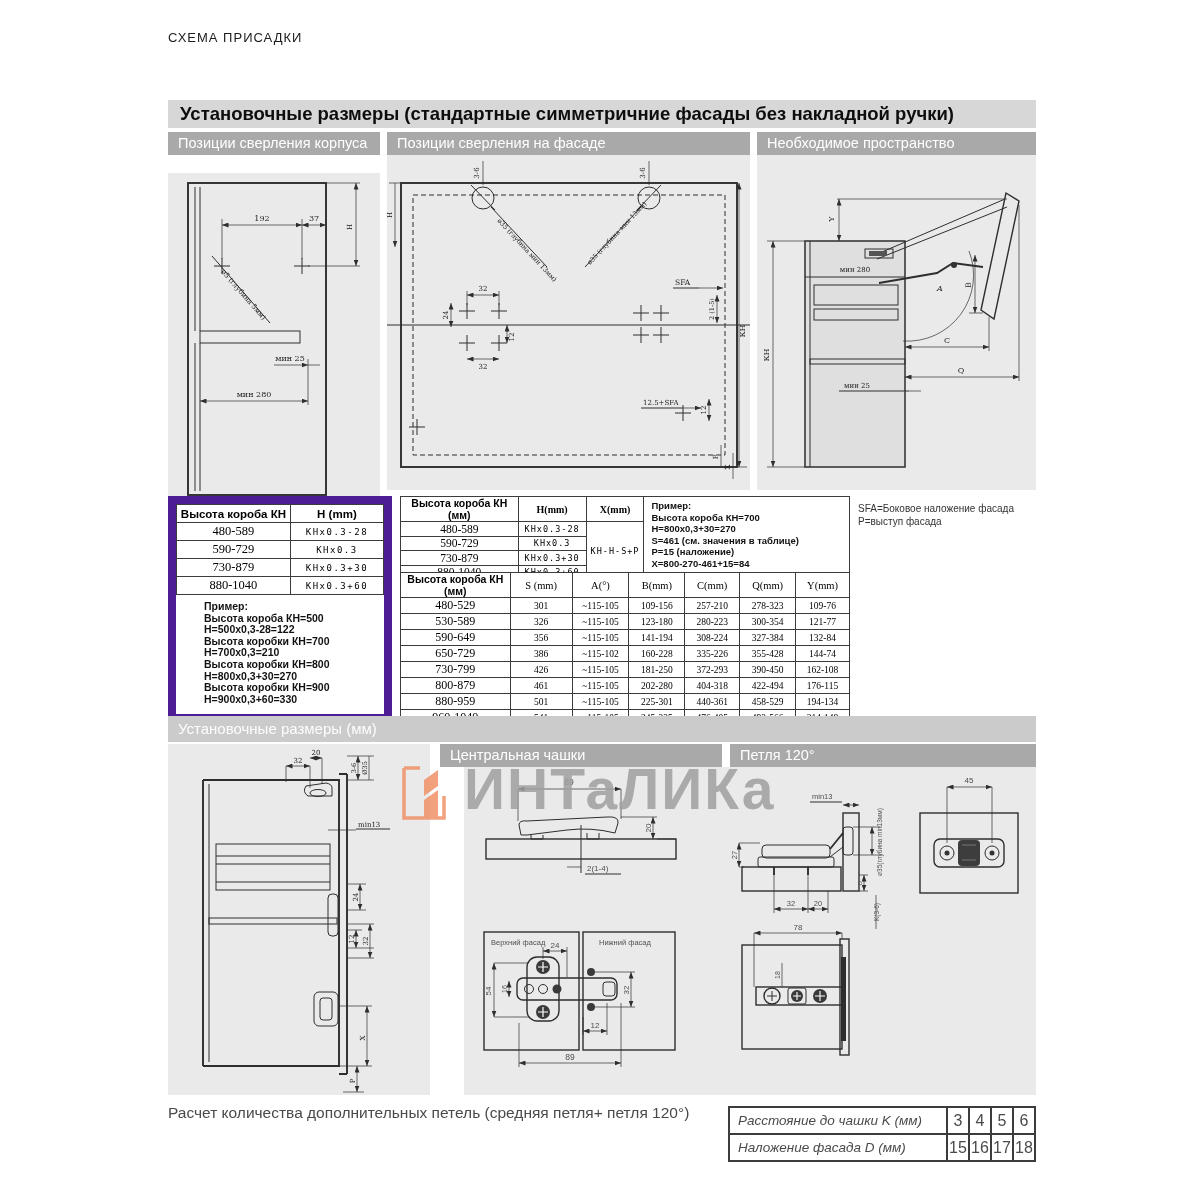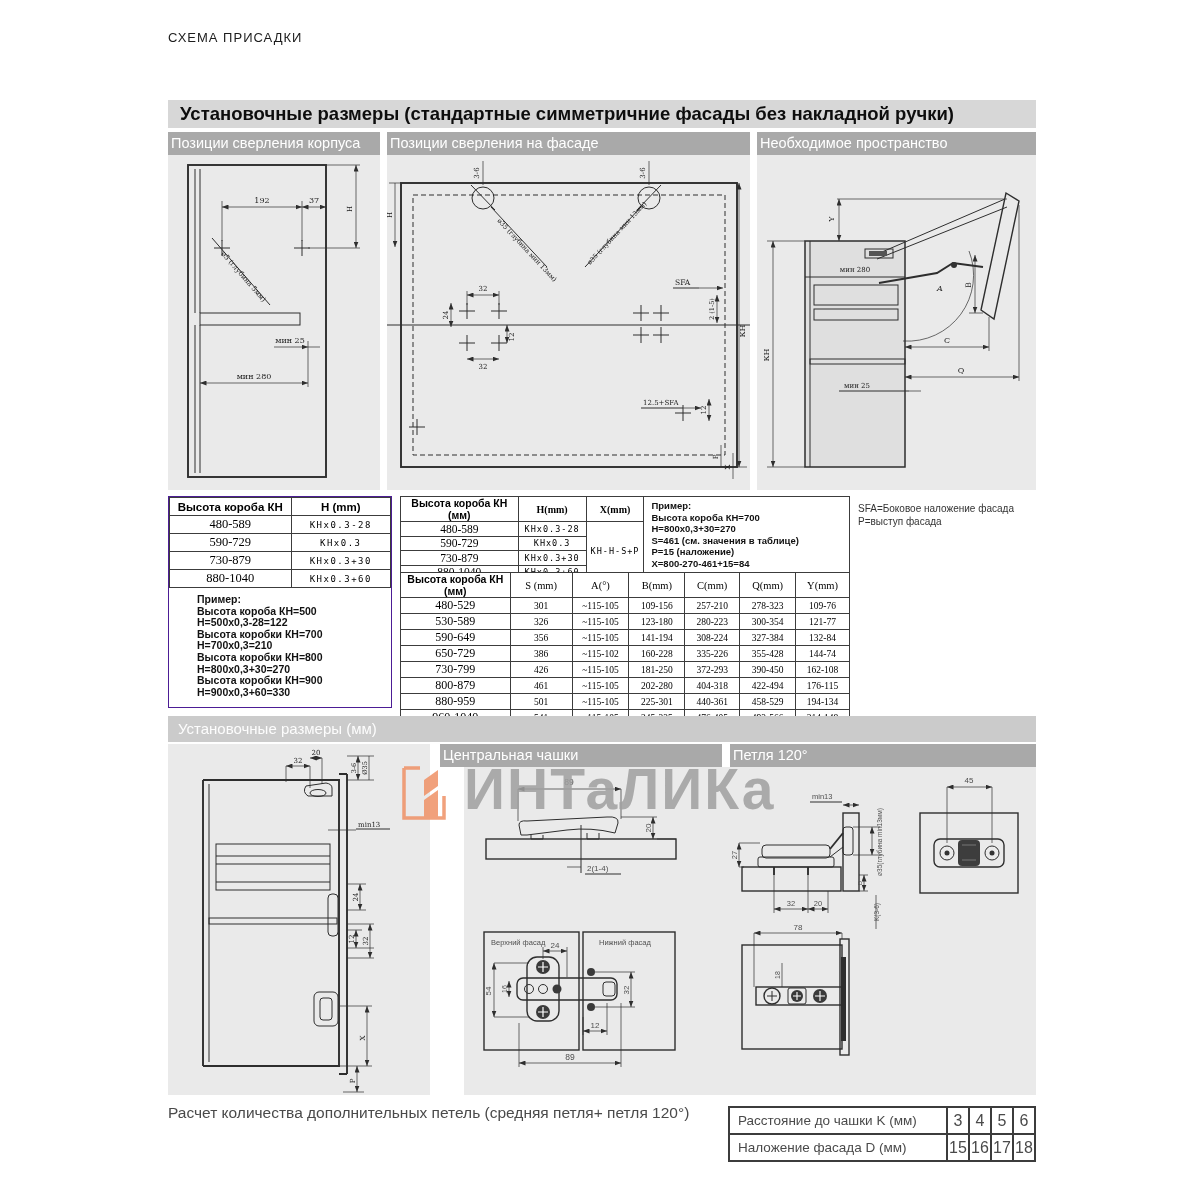--- a/index.html
+++ b/index.html
@@ -1,36 +1,36 @@
 <!DOCTYPE html>
 <html><head>
 <meta charset="utf-8">
 <style>
   html,body{margin:0;padding:0;background:#fff;}
   body{width:1200px;height:1200px;position:relative;font-family:"Liberation Sans",sans-serif;overflow:hidden;}
   .abs{position:absolute;box-sizing:border-box;}
   .top-label{left:168px;top:30px;font-size:13px;color:#1c1c1c;letter-spacing:1px;}
   .s1-title{left:168px;top:100px;width:868px;height:28px;background:#d7d7d7;color:#0d0d0d;font-weight:bold;font-size:18.5px;line-height:28px;padding-left:12px;}
-  .ph{height:23px;background:#a9a9a9;color:#fff;font-size:14.5px;line-height:23px;padding-left:3px;}
+  .ph{height:23px;background:#a9a9a9;color:#fff;font-size:14.5px;line-height:23px;padding-left:10px;}
   .pb{background:#eaeaea;}
   .s2-title{left:168px;top:716px;width:868px;height:26px;background:#cbcbcb;color:#fdfdfd;font-size:15px;line-height:26px;padding-left:10px;}
 
   
   svg text{font-family:"DejaVu Serif",serif;fill:#1c1c1c;}
   .lbl2{font-family:"Liberation Sans",sans-serif;fill:#4f4f4f;}
   .ln{fill:none;stroke:#2e2e2e;stroke-width:1;}
   .ln15{fill:none;stroke:#2e2e2e;stroke-width:1.4;}
   .ln2{fill:none;stroke:#2e2e2e;stroke-width:1.9;}
   .dim{fill:none;stroke:#2e2e2e;stroke-width:.7;}
   .dd{marker-start:url(#ah);marker-end:url(#ah);}
   .de{marker-end:url(#ah);}
   .dash{stroke-dasharray:5 3;}
 
   
-  .box-h{left:168px;top:496px;width:224px;border:1px solid #4c1d95;background:#fff;}
+  .box-h{left:168px;top:496px;width:224px;border:8px solid #4c1d95;background:#fff;}
   .box-h table{width:100%;border-collapse:collapse;font-family:"Liberation Serif",serif;}
   .box-h th,.box-h td{border:1.5px solid #3c3c3c;height:17px;text-align:center;padding:0;}
   .box-h th{font-family:"Liberation Sans",sans-serif;font-size:11.5px;font-weight:bold;}
   .box-h td.range{font-size:12.5px;}
   .box-h td.f{font-family:"DejaVu Sans Mono",monospace;font-size:9px;letter-spacing:1.5px;}
   .box-h .example{font-family:"Liberation Sans",sans-serif;font-weight:bold;font-size:10.5px;line-height:11.6px;text-align:left;padding:6px 4px 9px 28px;color:#111;}
   .tbl-x{left:400px;top:496px;width:450px;border-collapse:collapse;font-family:"Liberation Serif",serif;background:#fff;}
   .tbl-x th,.tbl-x td{border:1.5px solid #3c3c3c;text-align:center;height:13.5px;padding:0;font-size:10px;}
   .tbl-x th.c1{font-family:"Liberation Sans",sans-serif;font-size:10.5px;font-weight:bold;}
   .tbl-x td.range{font-size:11.5px;}
@@ -38,21 +38,21 @@
   .tbl-x td.ex{font-family:"Liberation Sans",sans-serif;font-weight:bold;font-size:9.5px;line-height:11.5px;text-align:left;vertical-align:top;padding:3px 4px 2px 7px;color:#111;}
   .tbl-s{left:400px;top:572px;width:450px;border-collapse:collapse;font-family:"Liberation Serif",serif;background:#fff;}
   .tbl-s th,.tbl-s td{border:1.5px solid #3c3c3c;text-align:center;height:12.8px;padding:0;font-size:9.5px;}
   .tbl-s th{font-size:10.5px;font-weight:normal;}
   .tbl-s th:first-child{font-family:"Liberation Sans",sans-serif;font-weight:bold;font-size:10.5px;}
   .tbl-s td:first-child{font-size:12px;}
   .notes{left:858px;top:502px;font-size:10px;color:#333;line-height:13px;}
   .footer-text{left:168px;top:1102px;font-size:15.5px;color:#4a4a4a;line-height:21.5px;}
   .tbl-kd{left:728px;top:1106px;width:308px;border-collapse:collapse;color:#4a4a4a;background:#fff;}
   .tbl-kd td{border:2px solid #3c3c3c;height:25px;text-align:center;font-size:16px;padding:0;}
-  .tbl-kd td:first-child{text-align:left;padding-left:8px;font-size:13.5px;width:208px;}
+  .tbl-kd td:first-child{text-align:left;padding-left:8px;font-size:13.5px;width:208px;font-style:italic;}
 
   
   .wm{left:392px;top:756px;display:flex;align-items:center;z-index:6;opacity:.85;}
   .wm-text{font-size:57px;font-weight:bold;color:#a0a0a0;letter-spacing:2px;margin-left:14px;line-height:66px;}
 </style>
 </head>
 <body>
 
 <svg width="0" height="0" style="position:absolute">
   <defs>
@@ -63,21 +63,21 @@
 </svg>
 
 <div class="abs top-label">СХЕМА ПРИСАДКИ</div>
 
 <div class="abs s1-title">Установочные размеры (стандартные симметричние фасады без накладной ручки)</div>
 
 <div class="abs ph" style="left:168px;top:132px;width:212px;">Позиции сверления корпуса</div>
 <div class="abs ph" style="left:387px;top:132px;width:363px;">Позиции сверления на фасаде</div>
 <div class="abs ph" style="left:757px;top:132px;width:279px;">Необходимое пространство</div>
 
-<div class="abs pb" style="left:168px;top:155px;width:212px;height:335px;text-align:right;">
+<div class="abs pb" style="left:168px;top:173px;width:212px;height:335px;text-align:right;">
 <svg width="212" height="335">
   <rect x="20" y="10" width="138" height="312" class="ln2"></rect>
   <path class="ln" d="M27,14V158 M32,14V158 M27,170V318 M32,170V318"></path>
   <rect x="32" y="158" width="100" height="12" class="ln"></rect>
   <path class="dim" d="M54,46V86 M134,46V86"></path>
   <line x1="54" y1="52" x2="134" y2="52" class="dim dd"></line>
   <line x1="134" y1="52" x2="158" y2="52" class="dim dd"></line>
   <text x="94" y="48" text-anchor="middle" font-size="8">192</text>
   <text x="146" y="48" text-anchor="middle" font-size="8">37</text>
   <path class="ln" d="M46,93H62 M54,85V101 M126,93H142 M134,85V101"></path>

